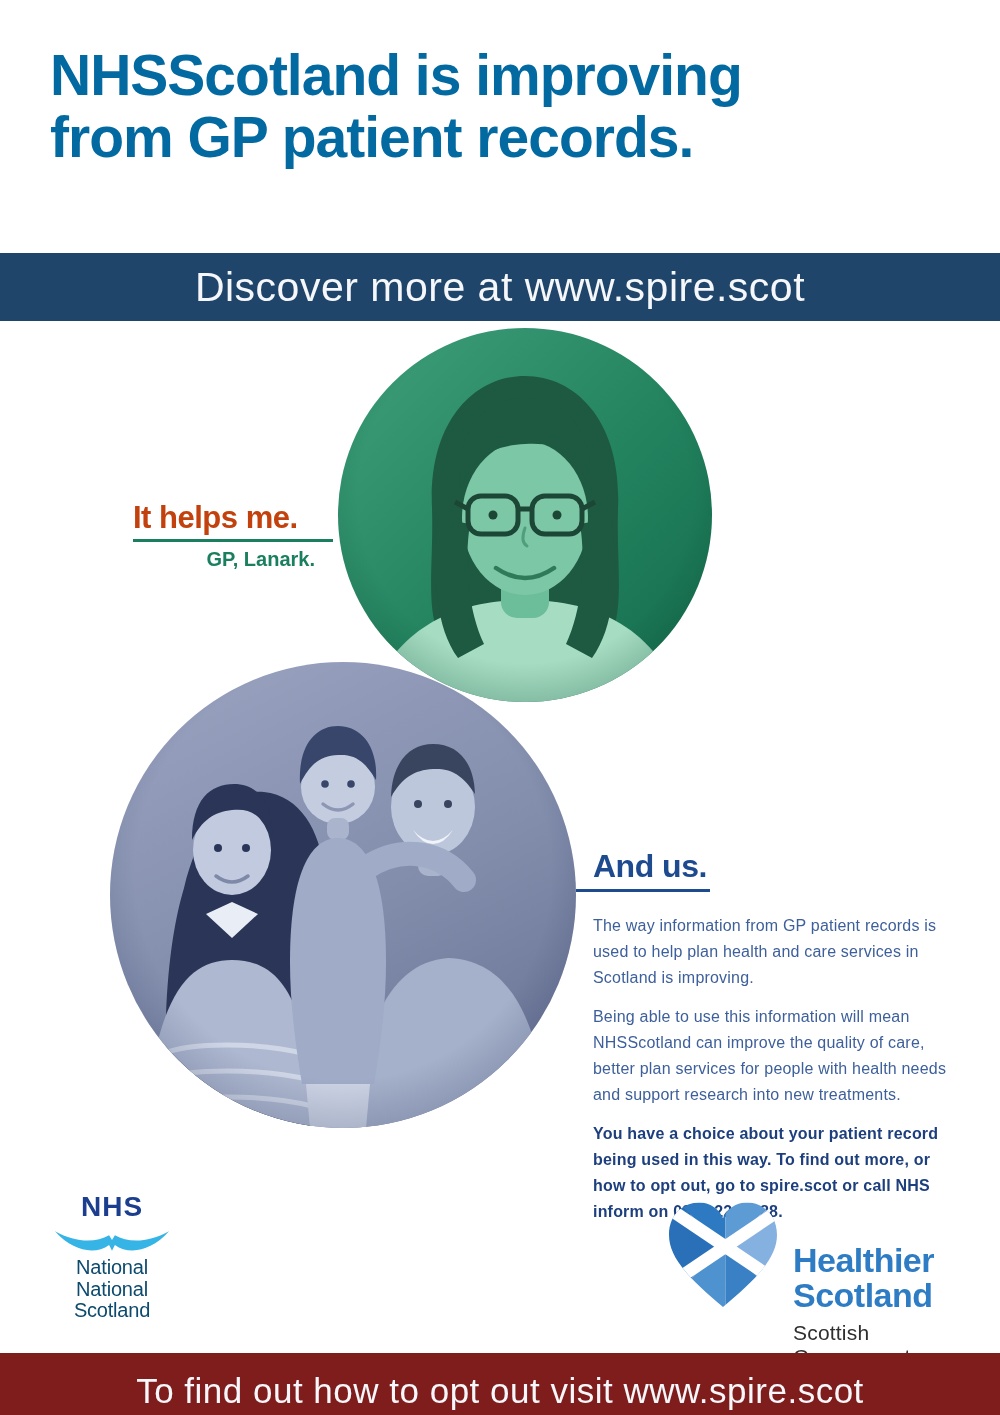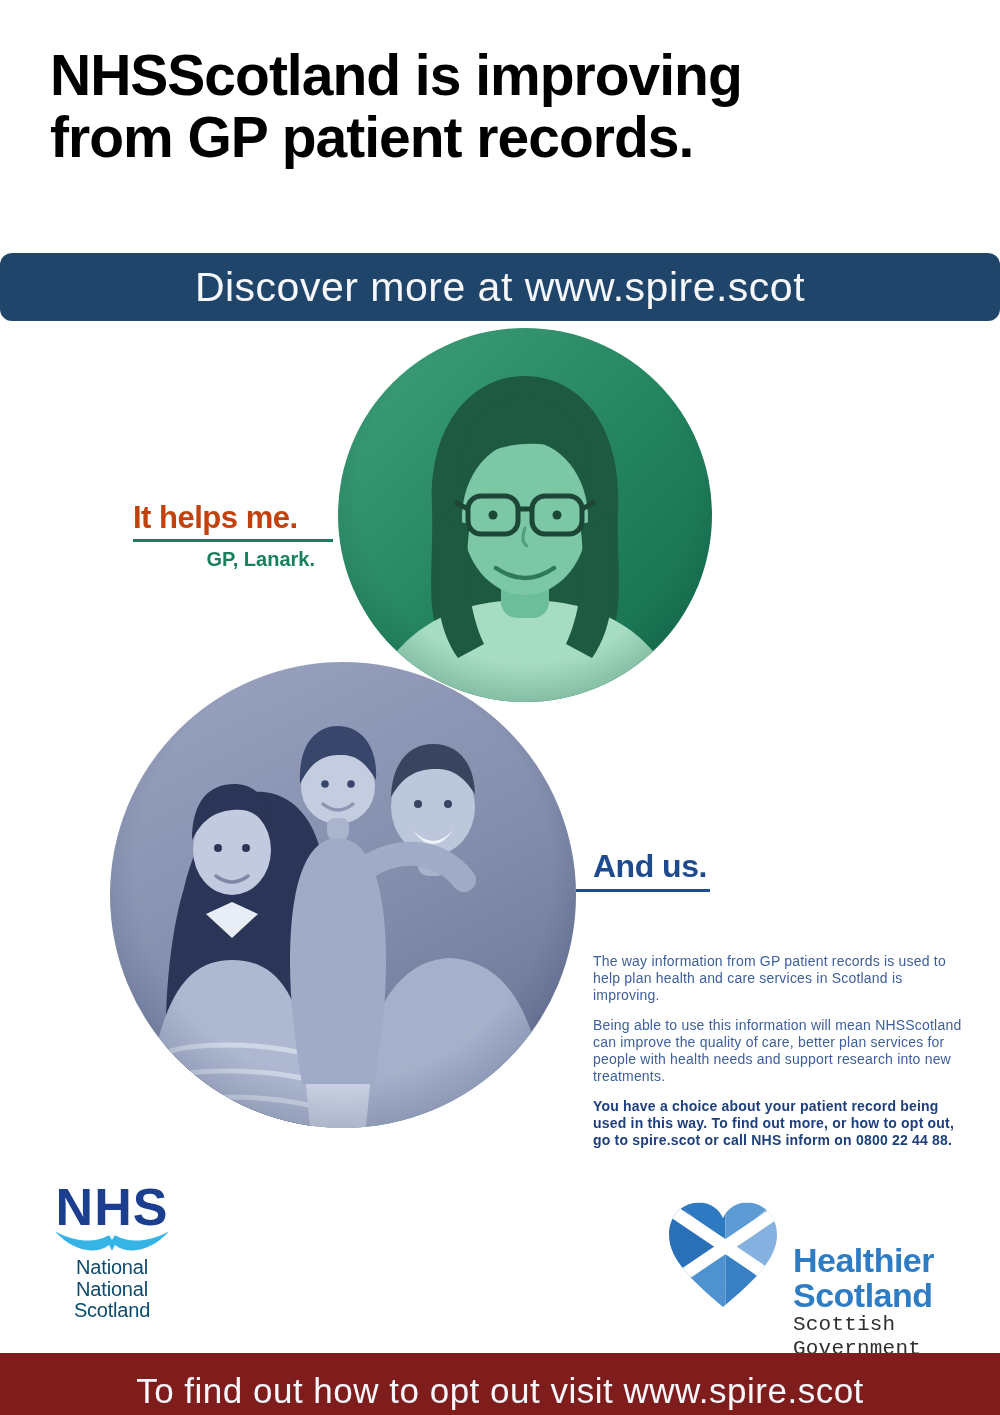--- a/index.html
+++ b/index.html
@@ -5,29 +5,29 @@
   * { margin:0; padding:0; box-sizing:border-box; }
   html,body { background:#ffffff; }
   body {
     width:1000px; height:1415px; position:relative; overflow:hidden;
     font-family:"Liberation Sans", sans-serif;
   }
   
   .headline {
     position:absolute; left:50px; top:44px; width:920px;
     font-size:57px; line-height:62px; font-weight:bold;
-    color:#000000; letter-spacing:-1px;
+    color:#0369a1; letter-spacing:-1px;
   }
   
   .banner {
     position:absolute; left:0; width:1000px; background:#20456a;
     display:flex; align-items:center; justify-content:center;
     color:#f5f7fa; font-weight:normal; letter-spacing:0.5px;
   }
-  .banner.top    { top:253px;  height:68px; font-size:41px;border-radius:12px; }
+  .banner.top    { top:253px;  height:68px; font-size:41px; }
   .banner.bottom { top:1353px; height:76px; font-size:35px; background:#7f1d1d; }
   
   .photo-circle {
     position:absolute; border-radius:50%; overflow:hidden;
   }
   .photo-circle.gp     { left:338px; top:328px; width:374px; height:374px; }
   .photo-circle.family { left:110px; top:662px; width:466px; height:466px; }
   .photo-circle svg { display:block; width:100%; height:100%; }
   
   .gp-quote-text {
@@ -43,45 +43,44 @@
   }
   .family-quote-text {
     position:absolute; left:593px; top:848px;
     font-size:32px; font-weight:bold; color:#1e4a8f; letter-spacing:-0.5px;
   }
   .rule-blue {
     position:absolute; left:576px; top:889px; width:134px; height:3px; background:#1e4a8f;
   }
   
   .body-copy {
-    position:absolute; left:593px; top:953px; width:370px;
-    font-size:14px; line-height:17px; color:#3d5f9b; letter-spacing:0.2px;
+    position:absolute; left:593px; top:913px; width:370px;
+    font-size:16px; line-height:26px; color:#3d5f9b; letter-spacing:0.2px;
   }
   .body-copy p { margin-bottom:13px; }
   .body-copy p.bold { font-weight:bold; color:#1d3f7d; }
   
   .nhs-logo { position:absolute; left:52px; top:1186px; width:120px; text-align:center; }
   .nhs-word {
-    font-size:52px; font-weight:bold; color:#1b3f8e; letter-spacing:1px; line-height:42px;text-align:center;
+    font-size:28px; font-weight:bold; color:#1b3f8e; letter-spacing:1px; line-height:42px;text-align:center;
   }
   .nhs-swoosh { width:118px; height:26px; margin:1px auto 2px auto; display:block; }
   .nss-lines {
     font-size:20px; font-weight:normal; color:#0c4a6e; line-height:21.5px; letter-spacing:-0.2px;
   }
   
   .heart-logo { position:absolute; left:663px; top:1198px; width:120px; height:116px; }
   .heart-logo svg { display:block; width:100%; height:100%; }
   .scotgov-text { position:absolute; left:793px; top:1243px; }
   .scotgov-brand {
     font-size:34px; font-weight:bold; color:#2e7cc4; line-height:35px; letter-spacing:-0.5px;
   }
   .scotgov-org {
-    font-size:21px; color:#2f2f2f; line-height:24px; margin-top:0; font-weight:normal;
+    font-size:21px; color:#2f2f2f; line-height:24px; margin-top:8px; font-weight:normal;
     letter-spacing:0.2px;
-    font-family:Liberation Mono, monospace;
   }
 </style>
 </head>
 <body>
 
 <div class="headline">
   <div>NHSScotland is improving</div>
   <div>from GP patient records.</div>
 </div>
 

